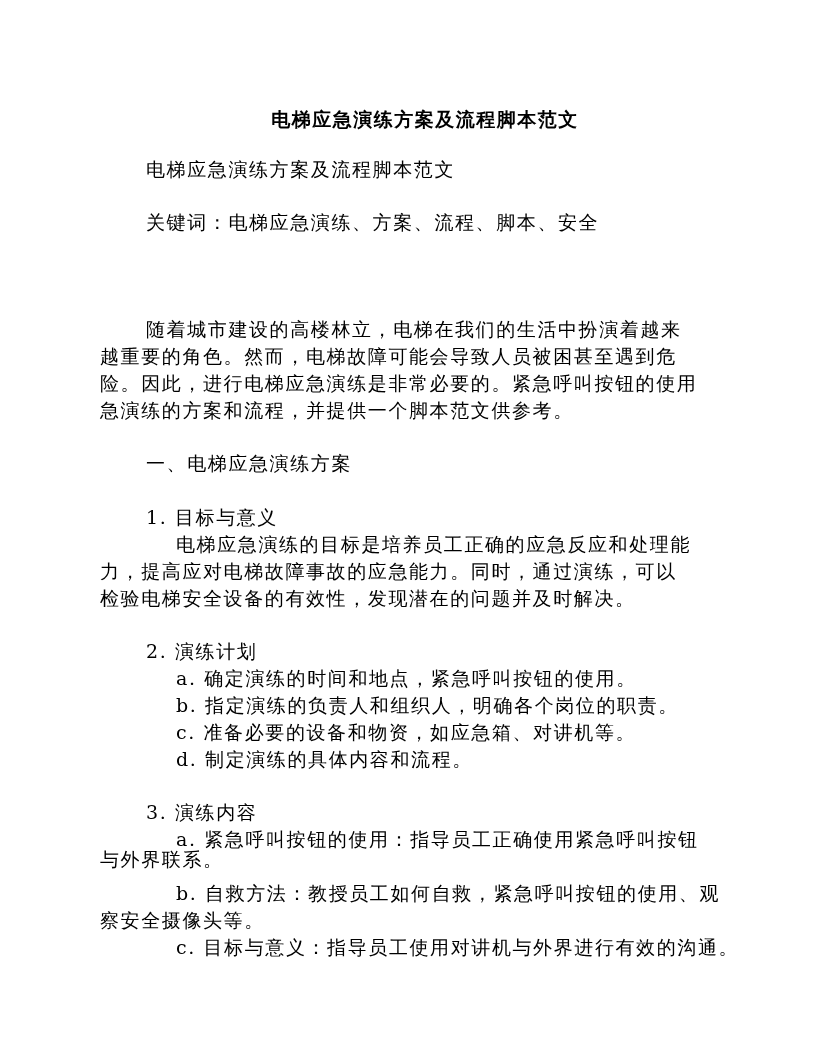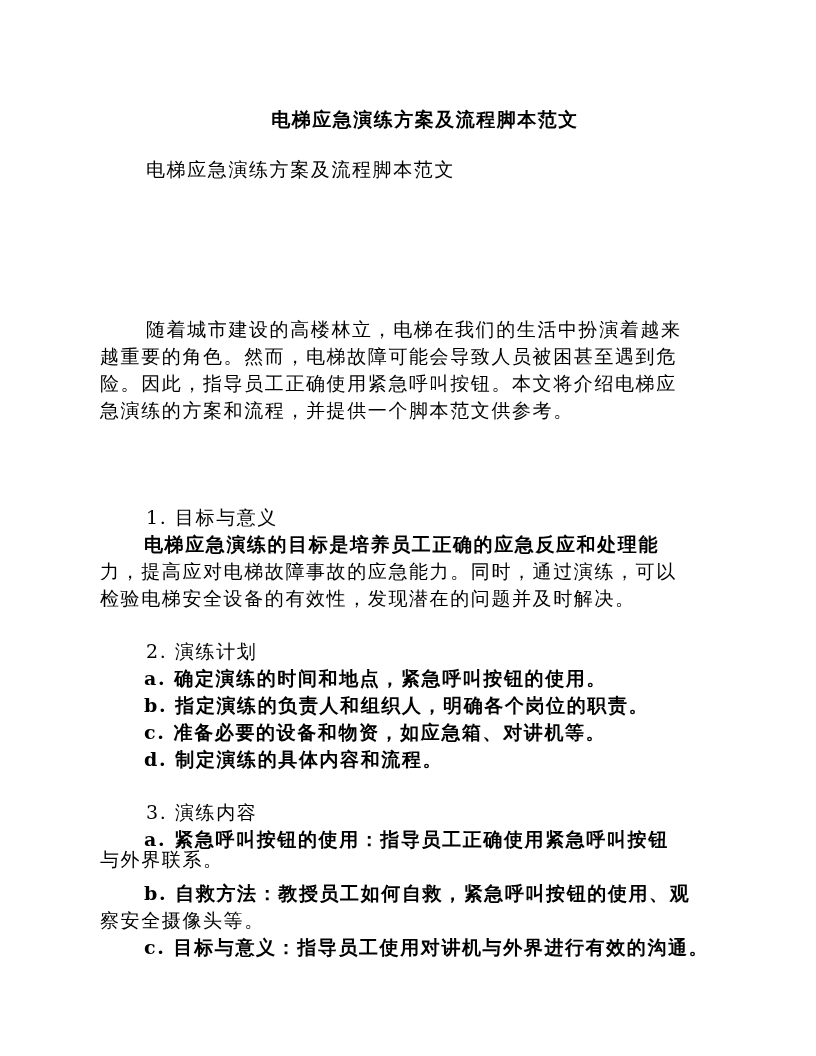--- a/index.html
+++ b/index.html
@@ -4,37 +4,39 @@
   <style>
     html, body { margin: 0; padding: 0; background: #ffffff; }
     body { width: 816px; height: 1056px; position: relative; overflow: hidden;
       font-family: "DejaVu Serif", "Liberation Serif", serif; color: #000; }
     .page { position: absolute; left: 0; top: 0; width: 816px; height: 851px; background: #fff; padding-left: 24px; }
     .line { position: absolute; left: 100px; width: 600px; font-size: 19px; line-height: 27px;
       letter-spacing: 1.6px; white-space: nowrap; }
     .title { position: absolute; left: 0; width: 850px; top: 106px; text-align: center;
       font-size: 19px; font-weight: bold; letter-spacing: 1.5px; line-height: 27px; }
     .ind2 { left: 146px; }
-    .ind3 { left: 144px; font-weight: bold; }
+    .ind3 { left: 176px; }
   </style>
 </head>
 <body>
 
 <div class="page">
   <div class="title">电梯应急演练方案及流程脚本范文</div>
 
   <div class="line ind2" style="top:156px">电梯应急演练方案及流程脚本范文</div>
+  <div class="line ind2" style="top:209px">关键词：电梯应急演练、方案、流程、脚本、安全</div>
 
   <div>
     <div class="line ind2" style="top:316px">随着城市建设的高楼林立，电梯在我们的生活中扮演着越来</div>
     <div class="line" style="top:343px">越重要的角色。然而，电梯故障可能会导致人员被困甚至遇到危</div>
-    <div class="line" style="top:370px">险。因此，指导员工正确使用紧急呼叫按钮。本文将介绍电梯应</div>
+    <div class="line" style="top:370px">险。因此，进行电梯应急演练是非常必要的。紧急呼叫按钮的使用</div>
     <div class="line" style="top:397px">急演练的方案和流程，并提供一个脚本范文供参考。</div>
   </div>
 
+  <div class="line ind2" style="top:450px">一、电梯应急演练方案</div>
 
   <div>
     <div class="line ind2" style="top:504px">1. 目标与意义</div>
     <div class="line ind3" style="top:531px">电梯应急演练的目标是培养员工正确的应急反应和处理能</div>
     <div class="line" style="top:558px">力，提高应对电梯故障事故的应急能力。同时，通过演练，可以</div>
     <div class="line" style="top:585px">检验电梯安全设备的有效性，发现潜在的问题并及时解决。</div>
   </div>
 
   <div>
     <div class="line ind2" style="top:638px">2. 演练计划</div>

